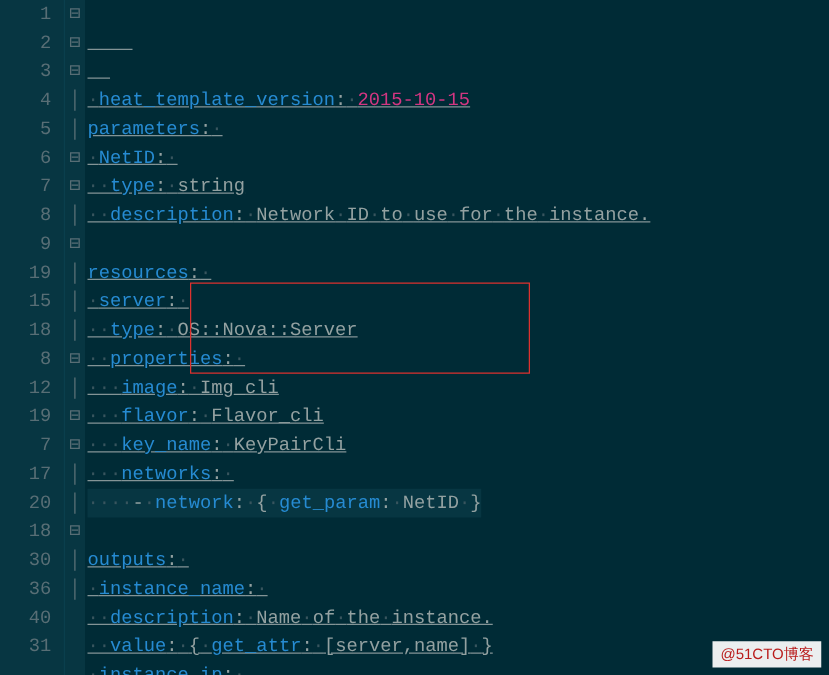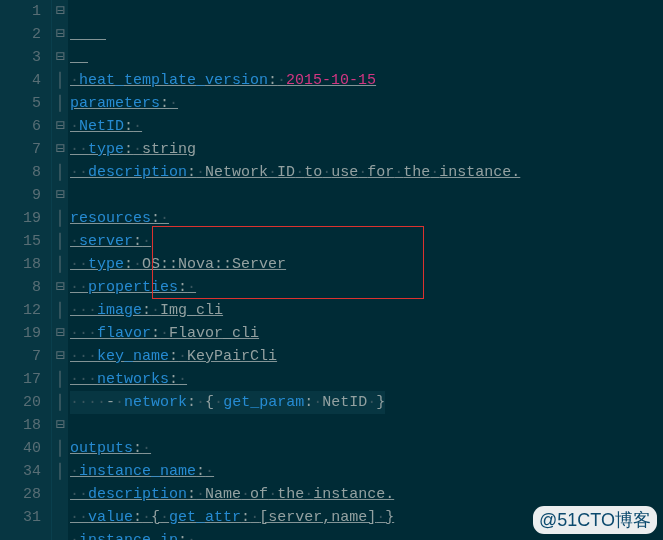--- a/index.html
+++ b/index.html
@@ -53,25 +53,25 @@
   .redbox {
     position: absolute;
     border: 1px solid #dc322f;
     left: 84px; top: 226px; width: 272px; height: 73px;
     pointer-events: none;
   }
   .watermark {
     position: absolute;
     right: 6px; bottom: 6px;
     background: rgba(255,255,255,0.92);
-    color: #0c4a6e;
+    color: #b91c1c;
     font-family: sans-serif;
-    font-size: 18px;
+    font-size: 12px;
     padding: 2px 6px;
-    border-radius: 11px;
+    border-radius: 0;
   }
 </style>
 </head>
 <body>
 
 <div class="editor">
   <div id="gutter" class="gutter">
       <span class="ln">1</span>
       <span class="ln">2</span>
       <span class="ln">3</span>
@@ -84,23 +84,23 @@
       <span class="ln">19</span>
       <span class="ln">15</span>
       <span class="ln">18</span>
       <span class="ln">8</span>
       <span class="ln">12</span>
       <span class="ln">19</span>
       <span class="ln">7</span>
       <span class="ln">17</span>
       <span class="ln">20</span>
       <span class="ln">18</span>
+      <span class="ln">30</span>
+      <span class="ln">36</span>
       <span class="ln">40</span>
-      <span class="ln">34</span>
-      <span class="ln">28</span>
       <span class="ln">31</span>
     </div>
   <div id="foldcol" class="fold-col">
       <span>⊟</span>
       <span>⊟</span>
       <span>⊟</span>
       <span>│</span>
       <span>│</span>
       <span> </span>
       <span>⊟</span>

